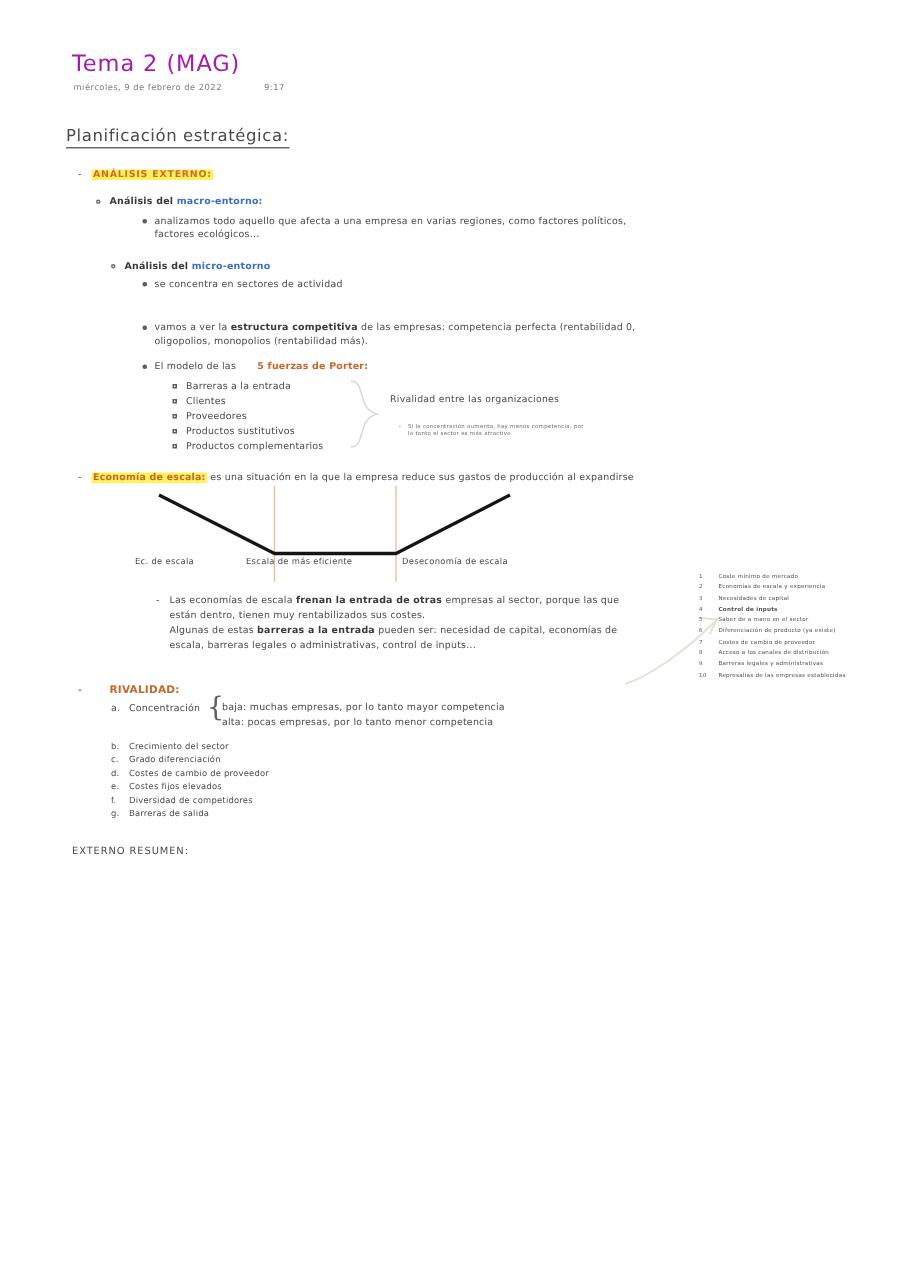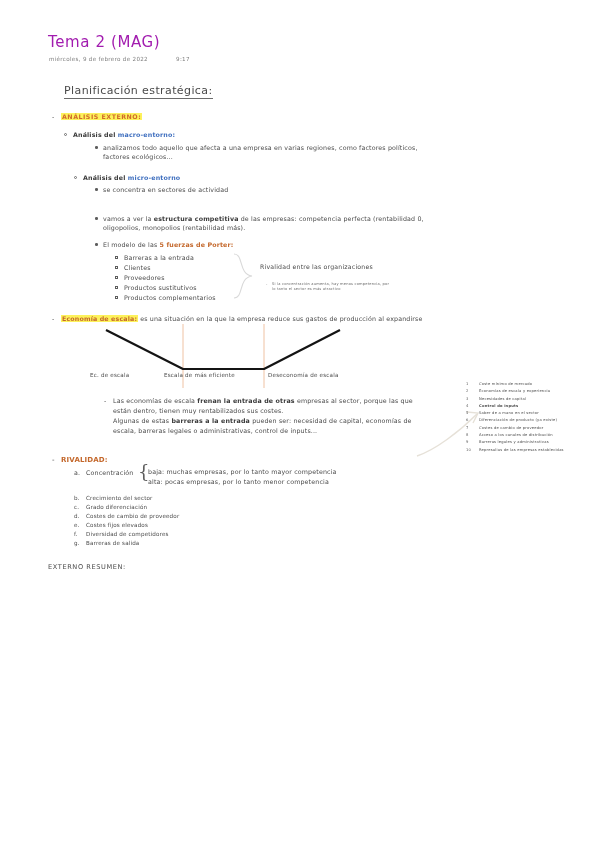--- a/index.html
+++ b/index.html
@@ -40,21 +40,21 @@
     left: 49px;
     top: 56px;
     font-size: 5.6px;
     color: #7d7d7d;
     letter-spacing: 0.3px;
   }
   .meta .time { margin-left: 26px; }
 
   .doc-heading {
     position: absolute;
-    left: 64px;
+    left: 44px;
     top: 84px;
     font-size: 11px;
     color: #4a4a4a;
     border-bottom: 1px solid #6b6b6b;
     padding-bottom: 1px;
     letter-spacing: 0.4px;
   }
 
   
   .row {
@@ -113,21 +113,21 @@
     letter-spacing: 0.5px;
   }
   .hl-yellow2 {
     background: #fdf25b;
     color: #c4682c;
     padding: 0 1px;
     font-weight: bold;
   }
   .blue { color: #3f6fbf; font-weight: bold; }
   .orange { color: #c97a45; }
-  .orange-b { color: #c4682c; font-weight: bold; }
+  .orange-b { color: #c4682c; font-weight: bold; margin-left: 12px; }
   .bold { font-weight: bold; color: #3a3a3a; }
 
   
   .annot {
     position: absolute;
     font-size: 6.2px;
     line-height: 9px;
     color: #4b4b4b;
   }
   .annot-sub {

